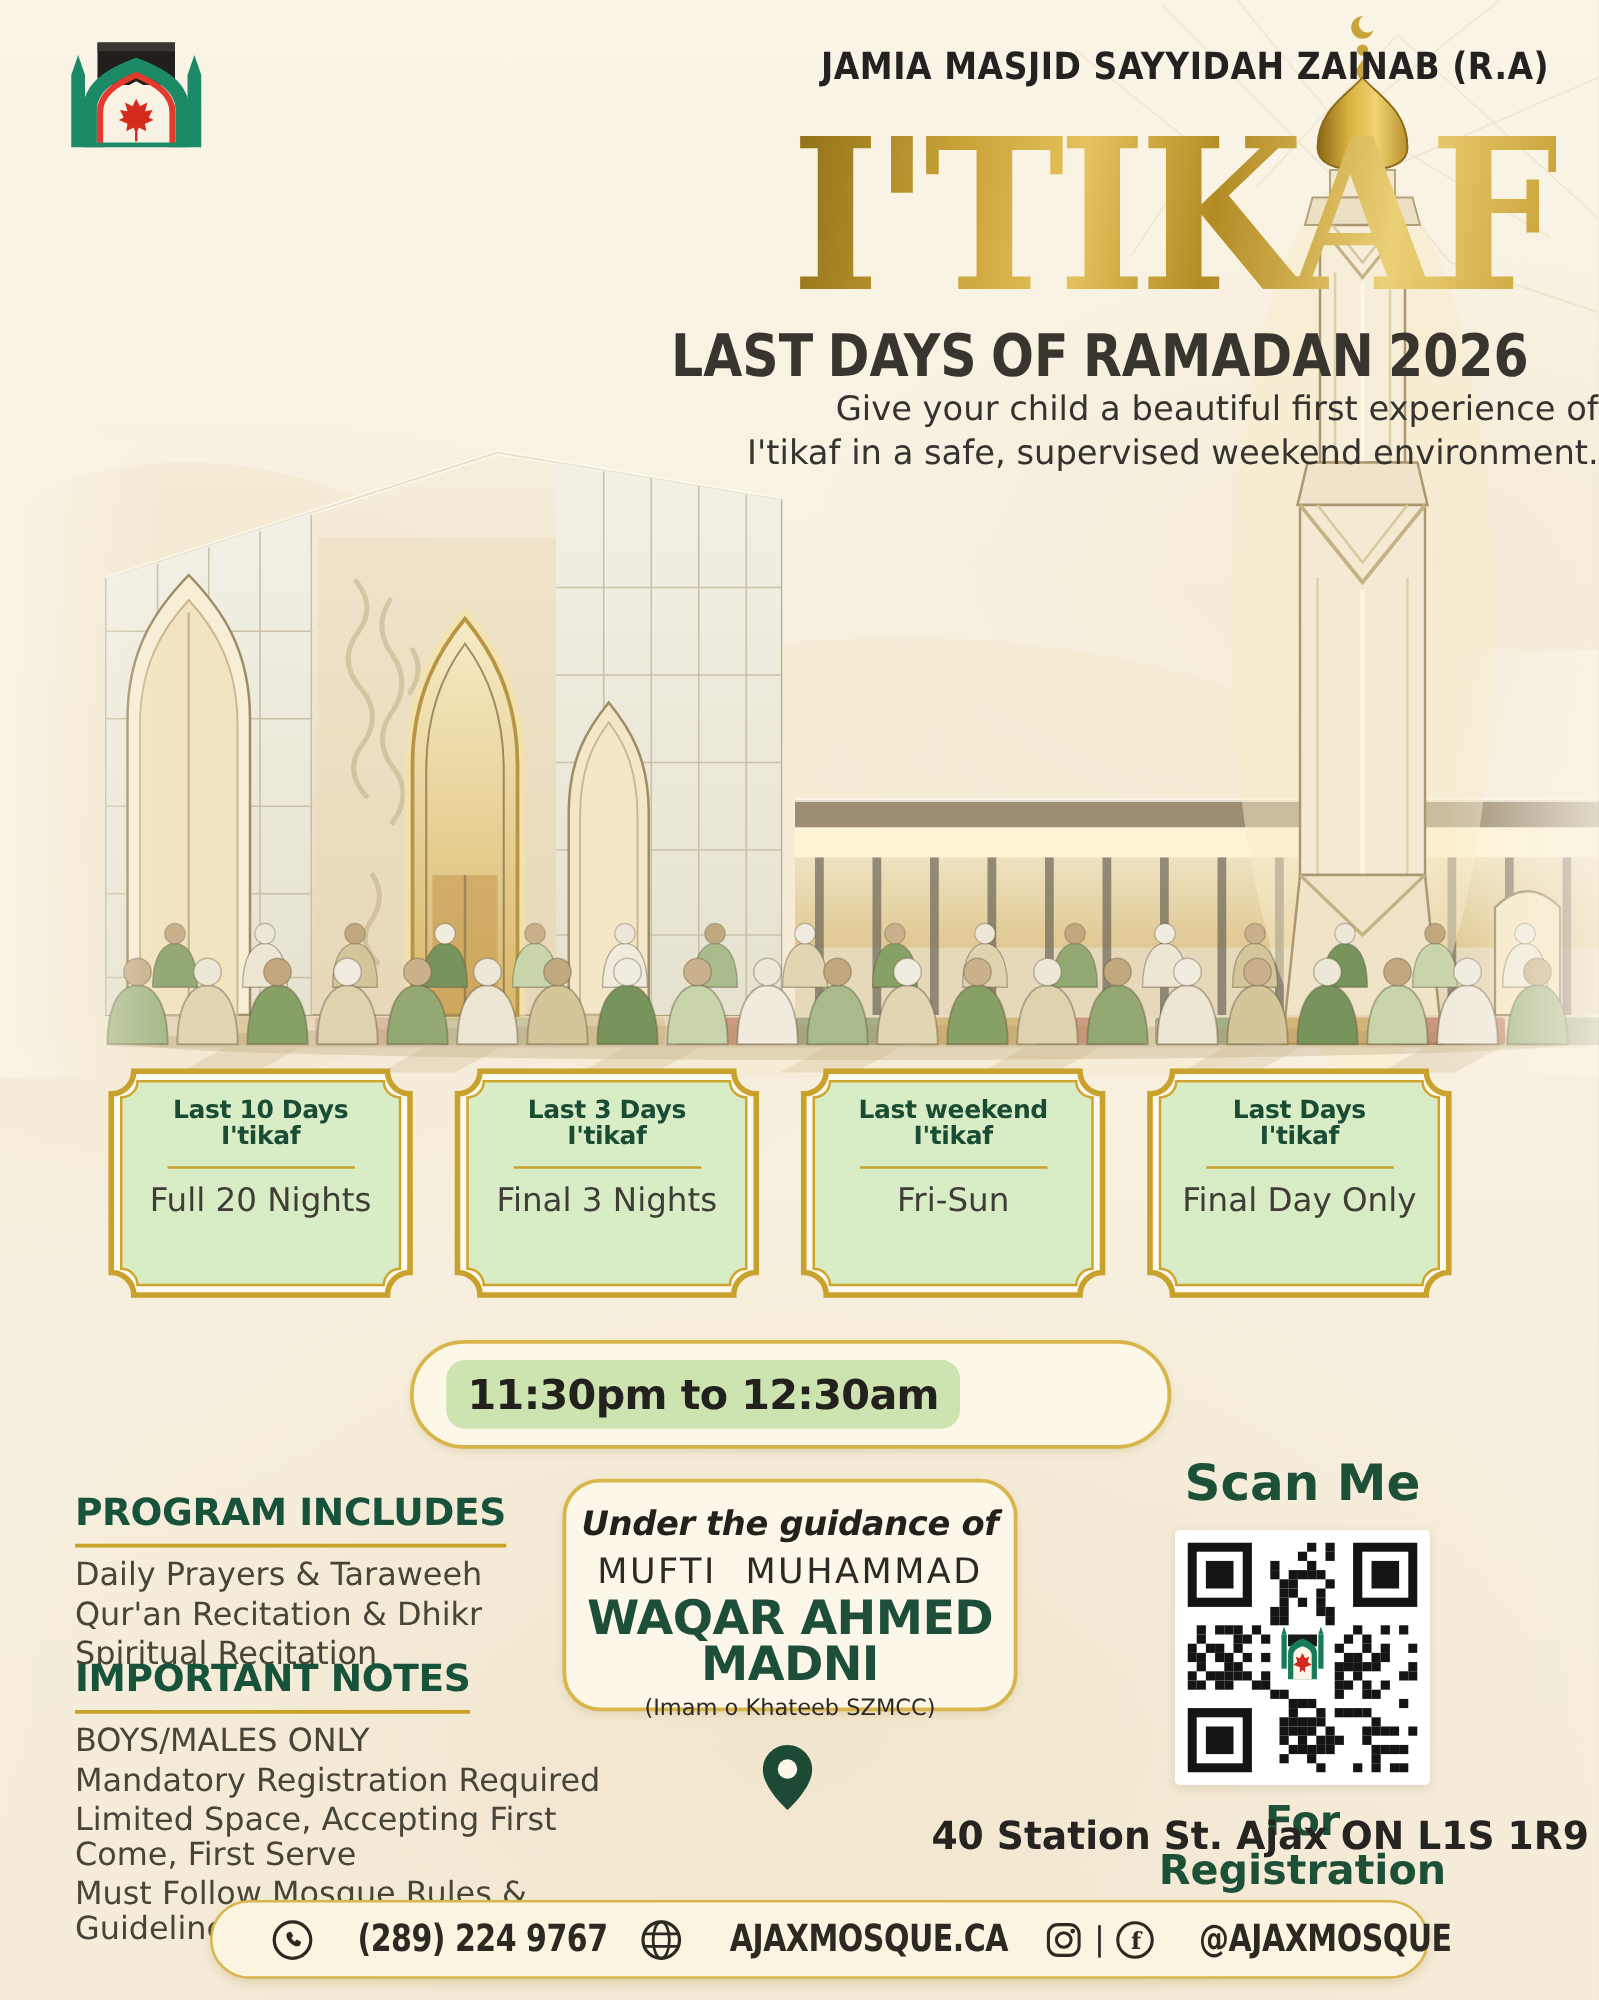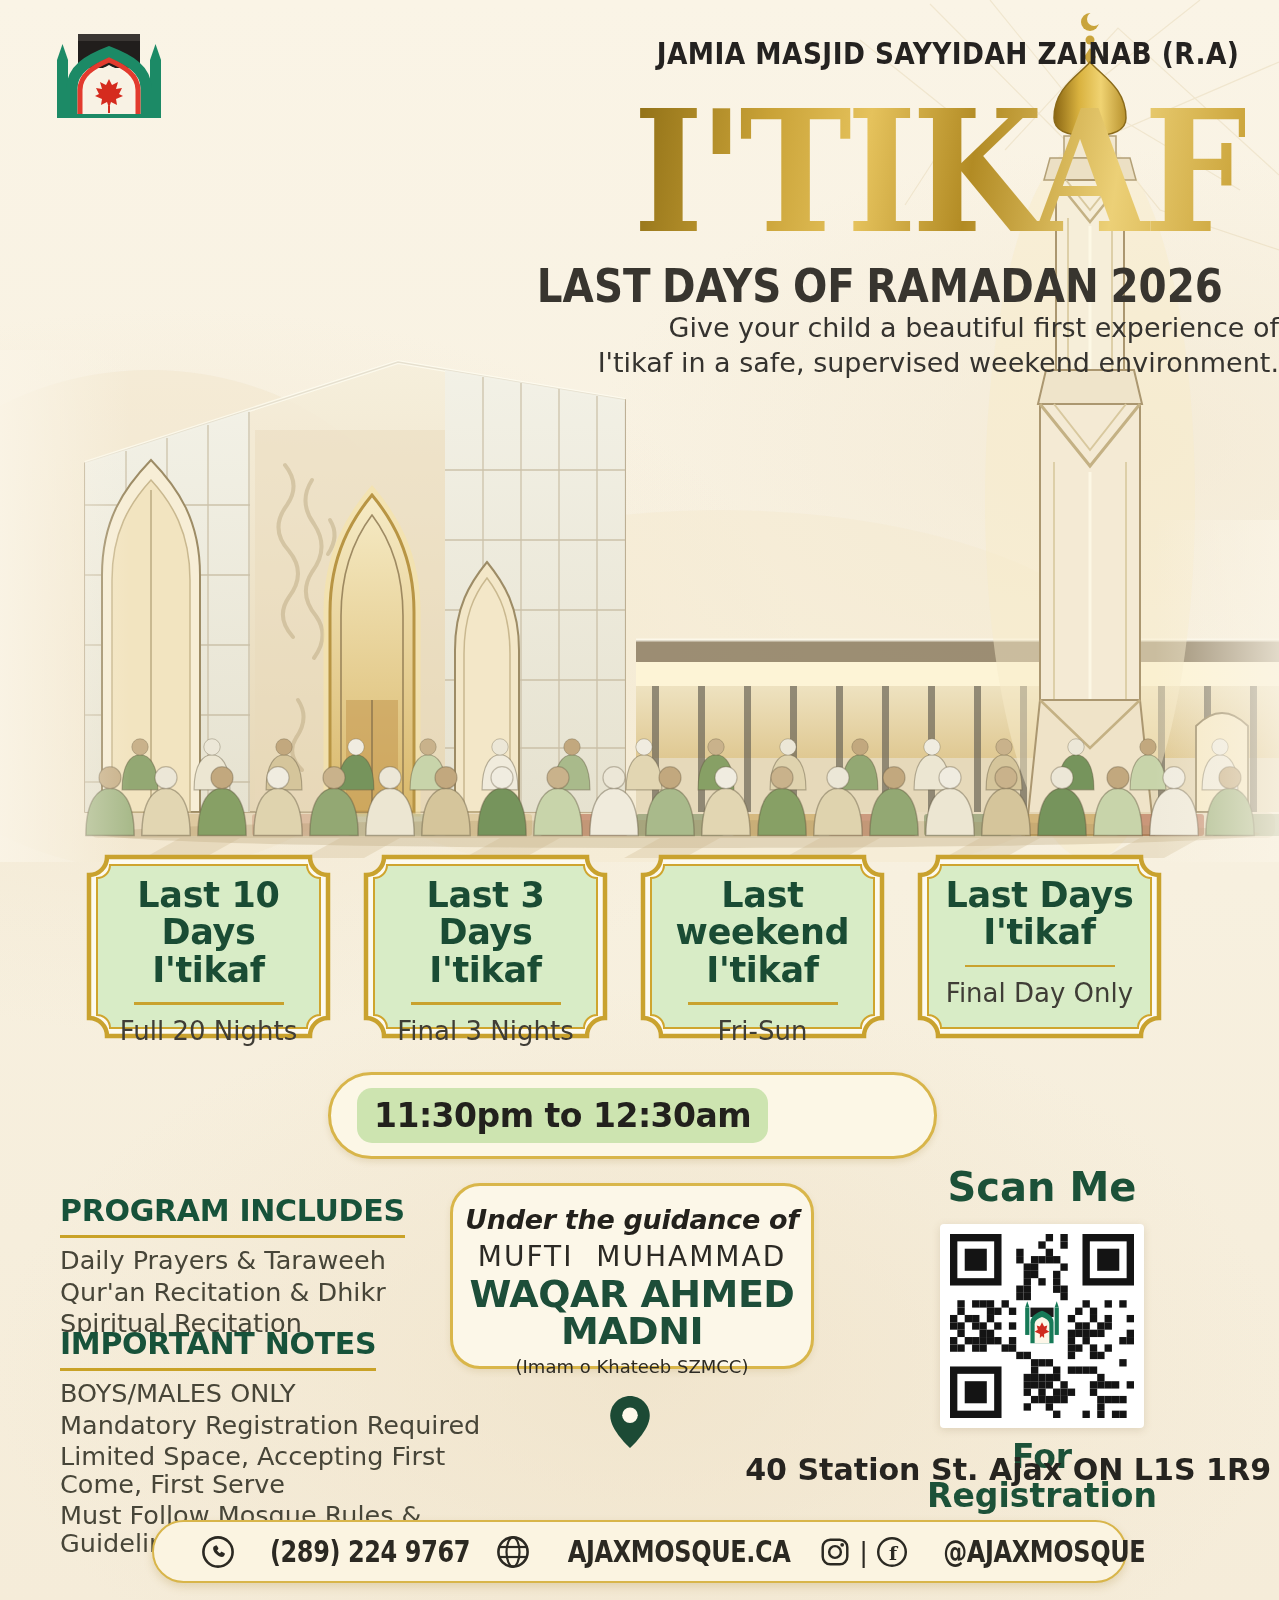--- a/index.html
+++ b/index.html
@@ -27,21 +27,21 @@
     background:linear-gradient(100deg,#8f6f16 0%,#c9a237 22%,#e5c25c 38%,#b28b24 55%,#ecd077 78%,#c79f33 100%);
     -webkit-background-clip:text;background-clip:text;color:transparent;
   }
   .subtitle{top:258px;font-size:47px;font-weight:800;color:#38352f;}
   .subtitle .cond{transform:scaleX(.86);word-spacing:-3px;}
   .desc{top:311px;font-size:27px;line-height:1.28;color:#35332f;}
 
   .option-card{top:853px;width:247px;height:187px;}
   .option-card .frame{position:absolute;left:0;top:0;}
   .card-txt{position:absolute;left:14px;right:14px;top:24px;text-align:center;z-index:1;}
-  .card-title{font-size:35px;line-height:1.07;font-weight:800;color:#1a4c34;letter-spacing:-.3px;}
+  .card-title{font-size:20px;line-height:1.07;font-weight:800;color:#1a4c34;letter-spacing:-.3px;}
   .gold-line{width:150px;height:2.5px;background:#c9a22e;border:0;margin:13px auto 11px auto;}
   .card-detail{font-size:26px;color:#3f3d36;}
 
   .qiyam{left:328px;top:1072px;width:609px;height:87px;border-radius:46px;
     background:#fcf7e6;border:3px solid #d8b54a;box-sizing:border-box;
     display:flex;align-items:center;padding-left:26px;gap:13px;
     box-shadow:0 3px 6px rgba(160,130,50,.18);}
   .qiyam-label{font-size:37px;font-weight:800;color:#1a4f38;letter-spacing:-.5px;}
   .qiyam-chip{background:#cde4b0;border-radius:15px;padding:8px 17px;font-size:33px;font-weight:800;color:#22211d;letter-spacing:-.5px;}
 
@@ -64,21 +64,21 @@
   .scan-label{left:892px;top:1164px;width:300px;text-align:center;font-size:40px;font-weight:700;color:#1c5138;}
   .qr-box{left:940px;top:1224px;width:204px;height:204px;background:#fff;border-radius:4px;
     box-shadow:0 2px 8px rgba(120,100,60,.18);}
   .qr-box svg{position:absolute;left:10px;top:10px;}
   .for-reg{left:892px;top:1437px;width:300px;text-align:center;font-size:33px;font-weight:700;color:#1c5138;}
 
   .pin{left:610px;top:1396px;width:40px;height:52px;}
   .address{top:1451px;font-size:31px;font-weight:800;color:#262420;}
   .address .cond{transform:scaleX(.97);}
 
-  .footer-bar{left:152px;top:1520px;width:975px;height:63px;border-radius:34px;box-sizing:border-box;
+  .footer-bar{left:168px;top:1520px;width:975px;height:63px;border-radius:34px;box-sizing:border-box;
     background:#fbf4e1;border:2.5px solid #d8b54a;display:flex;align-items:center;
     justify-content:space-between;padding:16px 46px;box-shadow:0 4px 8px rgba(170,140,60,.25);z-index:2;}
   .f-item{display:flex;align-items:center;gap:9px;color:#2b2922;}
   .f-txt{font-size:30px;font-weight:800;letter-spacing:-.5px;}
   .f-txt .cond{transform:scaleX(.8);}
   .f-div{font-size:26px;font-weight:400;color:#2b2922;margin:0 -2px;}
 </style>
 </head>
 <body>
 

